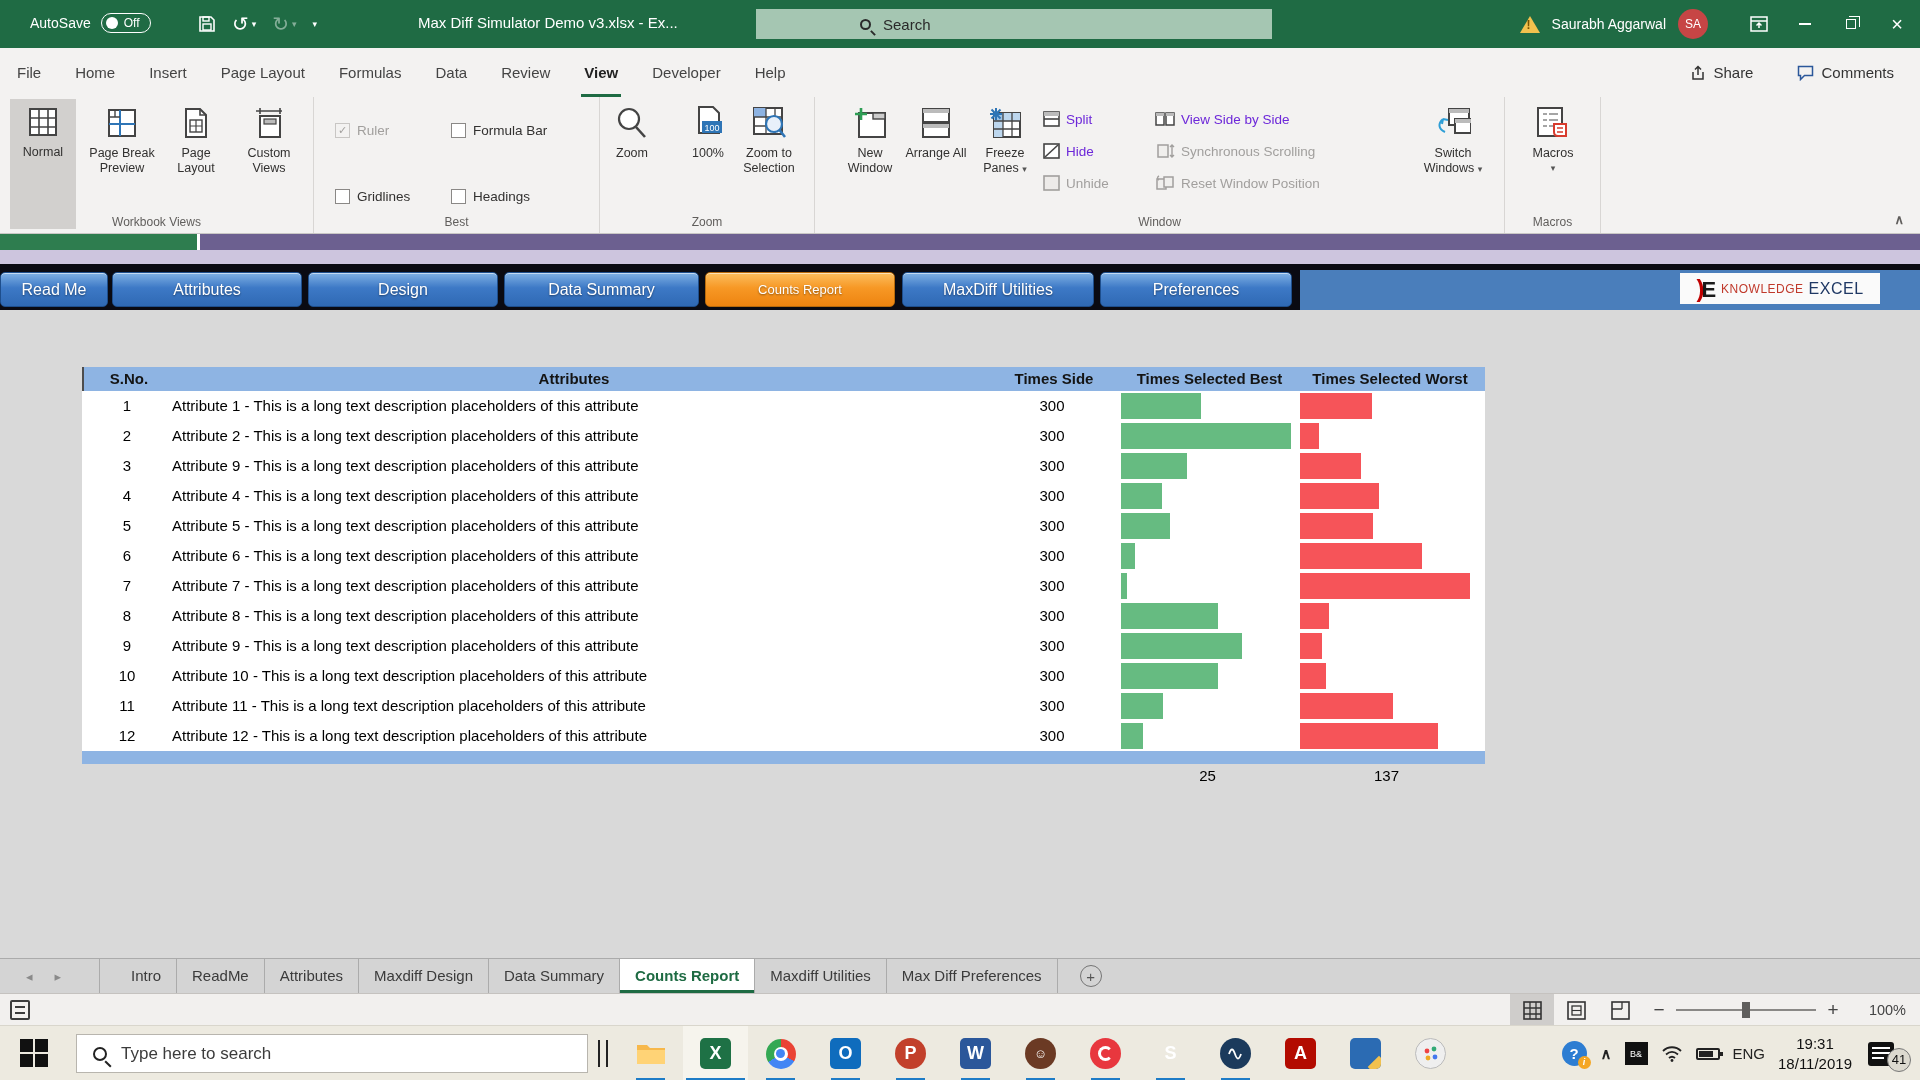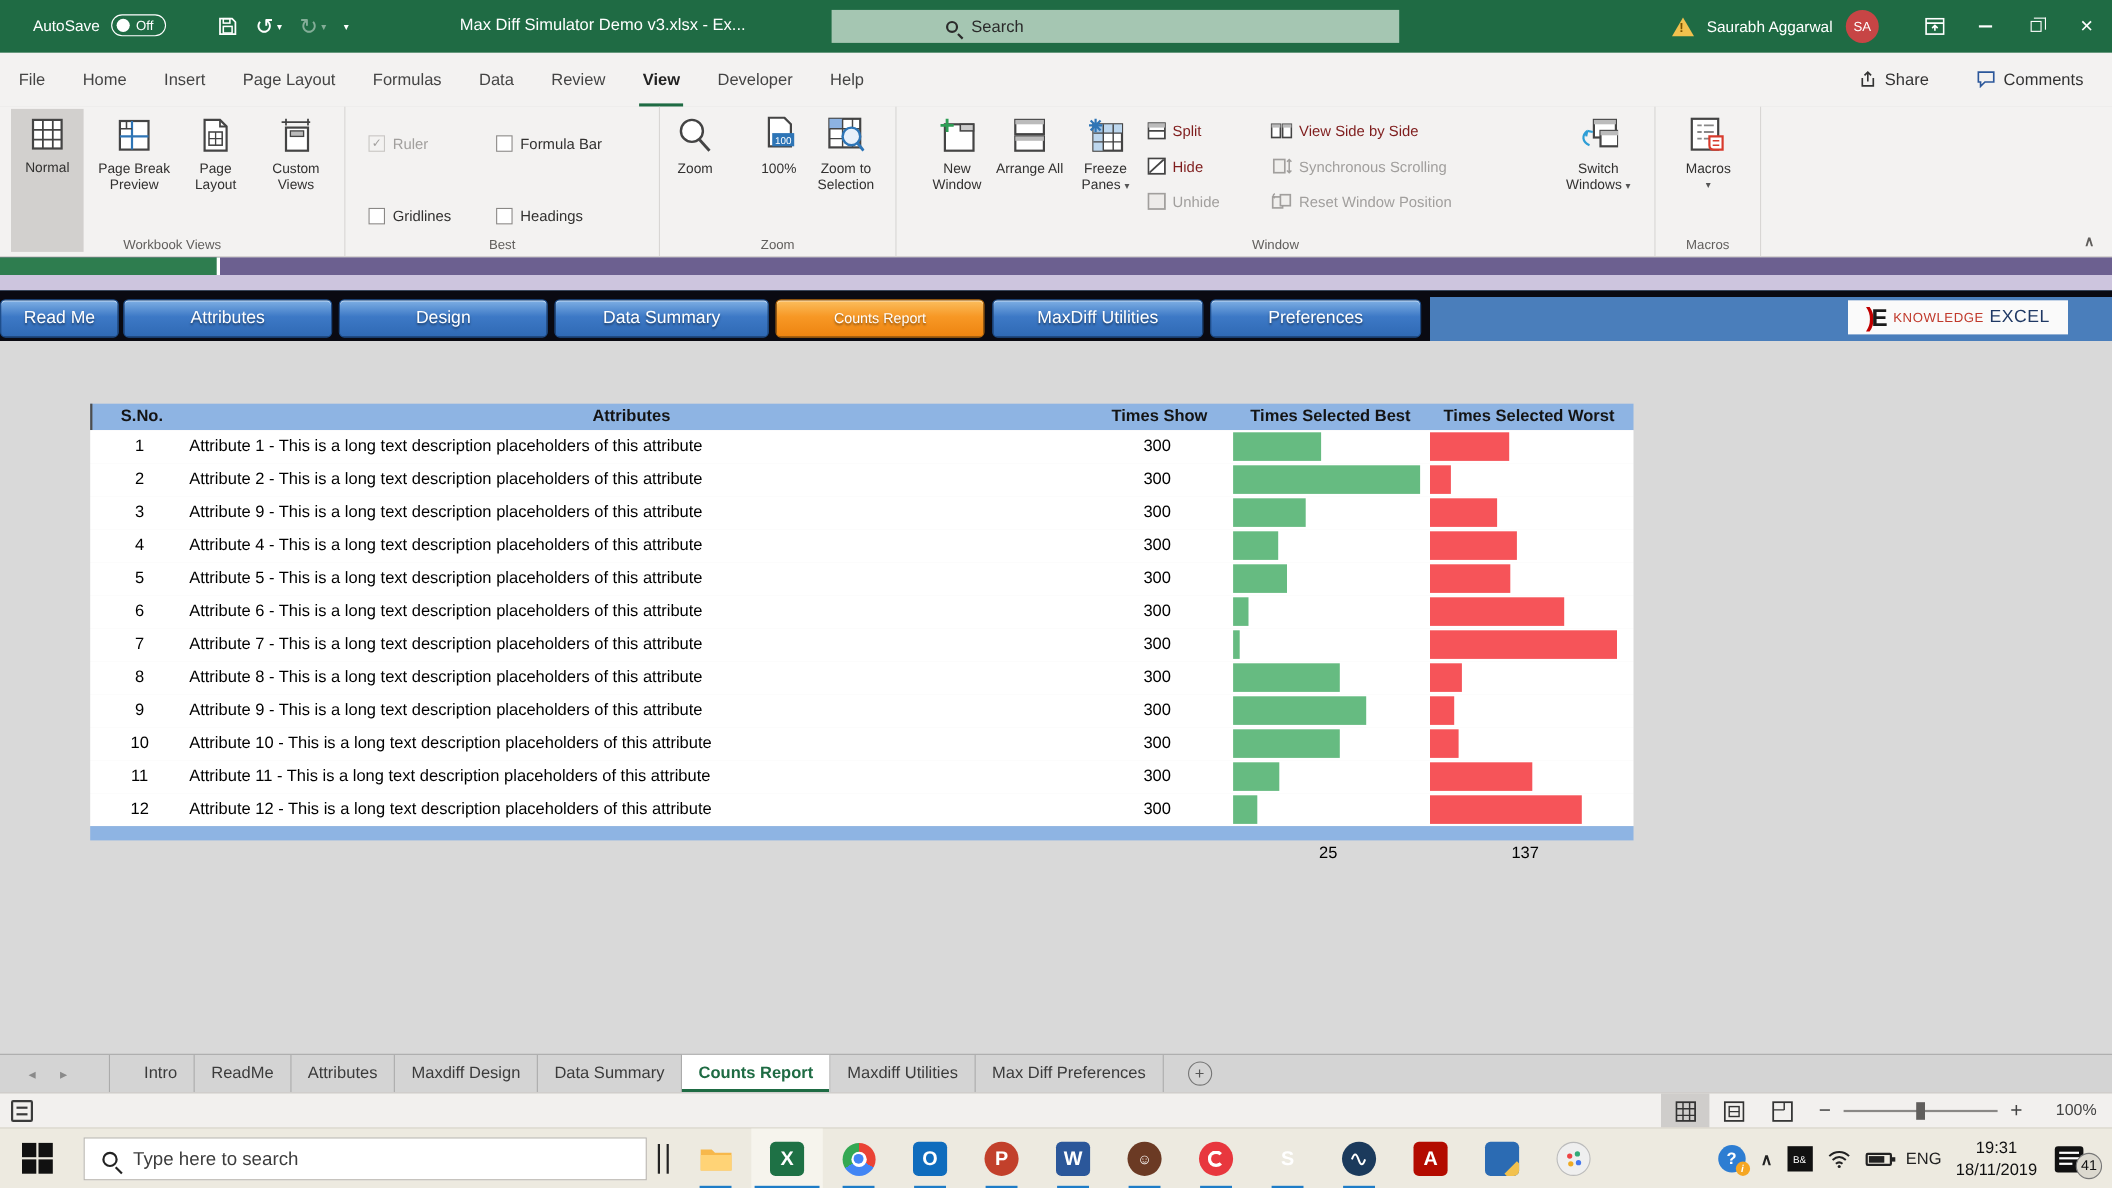--- a/index.html
+++ b/index.html
@@ -38,38 +38,38 @@
   .ic-close { font-size:20px; line-height:1; }
 
   
   .tabrow { position:absolute; left:0; top:48px; width:1920px; height:49px; background:#F3F2F1;
     display:flex; align-items:center; }
   .rtab { padding:0 17px; font-size:15px; color:#444; height:49px; line-height:49px; position:relative; }
   .rtab.active { font-weight:bold; color:#222; }
   .rtab.active::after { content:""; position:absolute; left:14px; right:14px; bottom:0; height:3px; background:#1E6B43; }
   .tabrow-right { position:absolute; right:26px; top:0; height:49px; display:flex; align-items:center; gap:44px;
     font-size:15px; color:#333; }
-  .tr-item { display:flex; align-items:flex-start; gap:7px; }
+  .tr-item { display:flex; align-items:flex-end; gap:7px; }
 
   
   .ribbon { position:absolute; left:0; top:97px; width:1920px; height:137px; background:#F3F2F1;
     border-bottom:1px solid #C9C7C5; }
   .rgroup { position:absolute; top:0; height:136px; border-right:1px solid #D8D6D4; }
   .rgl { position:absolute; bottom:4px; left:0; right:0; text-align:center; font-size:12px; color:#605E5C; }
   .bb { position:absolute; top:3px; height:106px; display:flex; flex-direction:column; align-items:center;
     font-size:12.5px; line-height:15px; color:#323130; text-align:center; }
   .bb .ic { height:46px; display:flex; align-items:center; justify-content:center; }
   .bb.sel { background:#D2D0CE; height:130px; }
   .arrowdn { font-size:9px; color:#555; }
   .cb-item { position:absolute; display:flex; align-items:center; gap:7px; font-size:13.5px; color:#323130; }
   .cbox { width:15px; height:15px; border:1px solid #8A8886; background:#fff; display:inline-flex;
     align-items:center; justify-content:center; font-size:11px; }
   .cb-item.dis { color:#A19F9D; }
   .cb-item.dis .cbox { border-color:#C8C6C4; color:#A19F9D; background:#F3F2F1; }
-  .sb { position:absolute; display:flex; align-items:center; gap:6px; font-size:13.5px; color:#7f1d1d; height:24px; }
+  .sb { position:absolute; display:flex; align-items:center; gap:6px; font-size:13.5px; color:#6d28d9; height:24px; }
   .sb.dis { color:#A19F9D; }
   .collapse-ribbon { position:absolute; right:16px; bottom:6px; font-size:13px; color:#605E5C; font-weight:bold; }
 
   
   .band-purple { position:absolute; left:0; top:234px; width:1920px; height:16px; background:#6C6090; }
   .band-purple .greenseg { position:absolute; left:0; top:0; width:200px; height:16px; background:#2E7D4F; border-right:3px solid #fff; }
   .band-lav { position:absolute; left:0; top:250px; width:1920px; height:14px; background:#CDC5DE; }
 
   
   .navbar { position:absolute; left:0; top:264px; width:1920px; height:46px; background:#4A7EBB;
@@ -488,21 +488,21 @@
     <span><span class="lg-paren">)</span><span class="lg-e">E</span></span>
     <span class="lg-w1">KNOWLEDGE</span>
     <span class="lg-w2">EXCEL</span>
   </div>
 </div>
 
 <div class="sheet">
   <div class="tbl-header">
     <span class="hc" style="left:0; width:90px;">S.No.</span>
     <span class="hc" style="left:90px; width:800px;">Attributes</span>
-    <span class="hc" style="left:890px; width:160px;">Times Show</span>
+    <span class="hc" style="left:890px; width:160px;">Times Side</span>
     <span class="hc" style="left:1037px; width:177px;">Times Selected Best</span>
     <span class="hc" style="left:1216px; width:180px;">Times Selected Worst</span>
   </div>
   <div class="tbl-rows">
       <div class="trow">
         <div class="tc c-sno">1</div>
         <div class="tc c-attr">Attribute 1 - This is a long text description placeholders of this attribute</div>
         <div class="tc c-shown">300</div>
         <div class="tc c-best">
           <div class="dbar" style="background: rgb(102, 187, 129); width: 80px;"></div>

